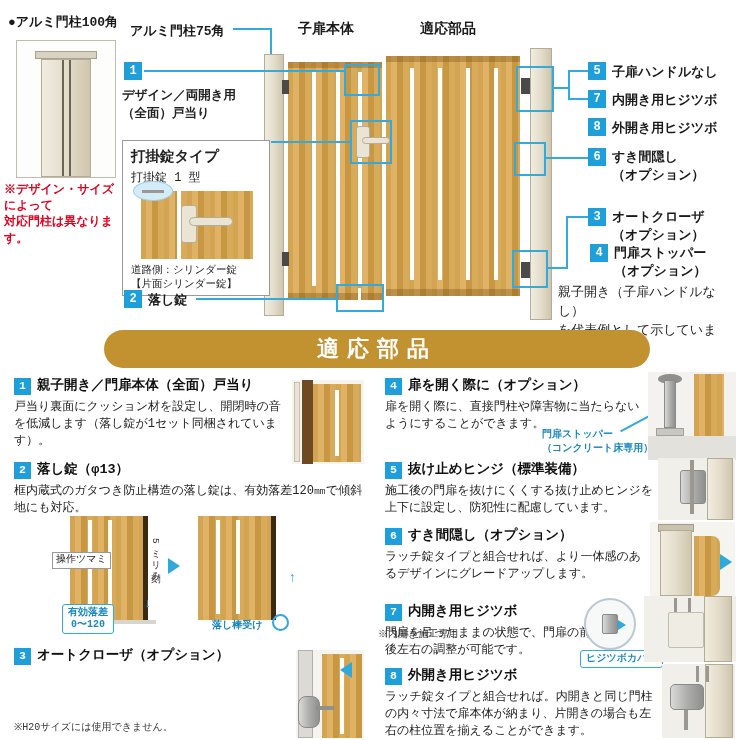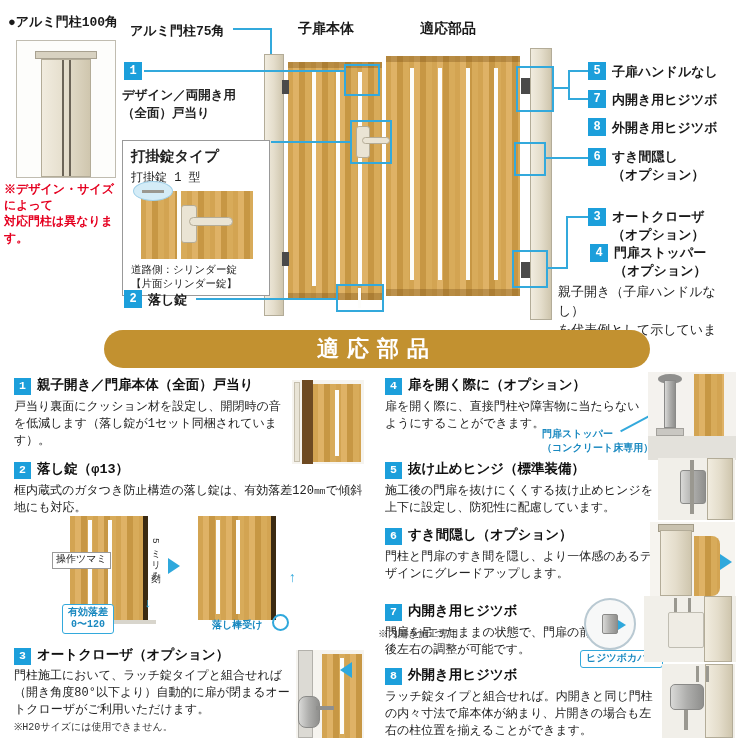--- a/index.html
+++ b/index.html
@@ -207,21 +207,20 @@
 0〜120</div>
     <div class="abs bluetext" style="left:172px; top:102px; font-size:10px; font-weight:bold;">落し棒受け</div>
     <div class="abs" style="left:232px; top:98px; width:17px; height:17px; border:2px solid #2fa8dc; border-radius:50%;"></div>
     <div class="abs" style="left:248px; top:54px; color:#2fa8dc; font-size:14px; font-weight:bold;">↑</div>
   </div>
 
   <div class="sec-h" style="left:14px; top:648px; width:300px;">
     <span class="badge-s">3</span>
     <span>オートクローザ（オプション）</span>
   </div>
-  <div class="abs body12" style="left:14px; top:668px; width:278px;">門柱施工において、ラッチ錠タイプと組合せれば（開き角度80°以下より）自動的に扉が閉まるオートクローザがご利用いただけます。</div>
   <div class="abs note10" style="left:14px; top:719px;">※H20サイズには使用できません。</div>
   <div class="abs" style="left:296px; top:650px; width:68px; height:88px; background:#f6f4ef;">
     <div class="abs" style="left:2px; top:0; width:15px; height:88px; background:#dcdad4; border:1px solid #b3b1ab;"></div>
     <div class="abs wood" style="left:26px; top:4px; width:40px; height:84px;">
       <div class="slit" style="left:18px; top:4px; height:76px;"></div>
     </div>
     <div class="abs tri-l" style="left:44px; top:12px;"></div>
     <div class="abs metal" style="left:2px; top:46px; width:22px; height:32px; border-radius:8px;"></div>
     <div class="abs" style="left:20px; top:56px; width:18px; height:4px; background:#8f8f8d;"></div>
   </div>
@@ -252,21 +251,21 @@
   <div class="abs" style="left:658px; top:458px; width:77px; height:62px; background:#f1efe9;">
     <div class="abs post" style="right:2px; top:0; width:26px; height:62px;"></div>
     <div class="abs metal" style="left:22px; top:12px; width:26px; height:34px; border-radius:3px;"></div>
     <div class="abs" style="left:32px; top:2px; width:4px; height:54px; background:#9a9890;"></div>
   </div>
 
   <div class="sec-h" style="left:385px; top:528px; width:300px;">
     <span class="badge-s">6</span>
     <span>すき間隠し（オプション）</span>
   </div>
-  <div class="abs body12" style="left:385px; top:549px; width:268px;">門柱と門扉のすき間を隠し、より一体感のあるデザインにグレードアップします。</div>
+  <div class="abs body12" style="left:385px; top:549px; width:268px;">ラッチ錠タイプと組合せれば、より一体感のあるデザインにグレードアップします。</div>
   <div class="abs note10" style="left:378px; top:583px;margin-top:44px;">※内開き施工専用</div>
   <div class="abs" style="left:650px; top:522px; width:85px; height:78px; background:#f6f4ef;">
     <div class="abs" style="left:8px; top:2px; width:36px; height:8px; background:#c9c2af; border:1px solid #a39c89;"></div>
     <div class="abs post" style="left:10px; top:8px; width:32px; height:66px;"></div>
     <div class="abs wood" style="left:44px; top:14px; width:26px; height:60px; border-radius:0 8px 8px 0;"></div>
     <div class="abs tri-r" style="left:70px; top:32px;"></div>
   </div>
 
   <div class="sec-h" style="left:385px; top:604px; width:300px;">
     <span class="badge-s">7</span>

